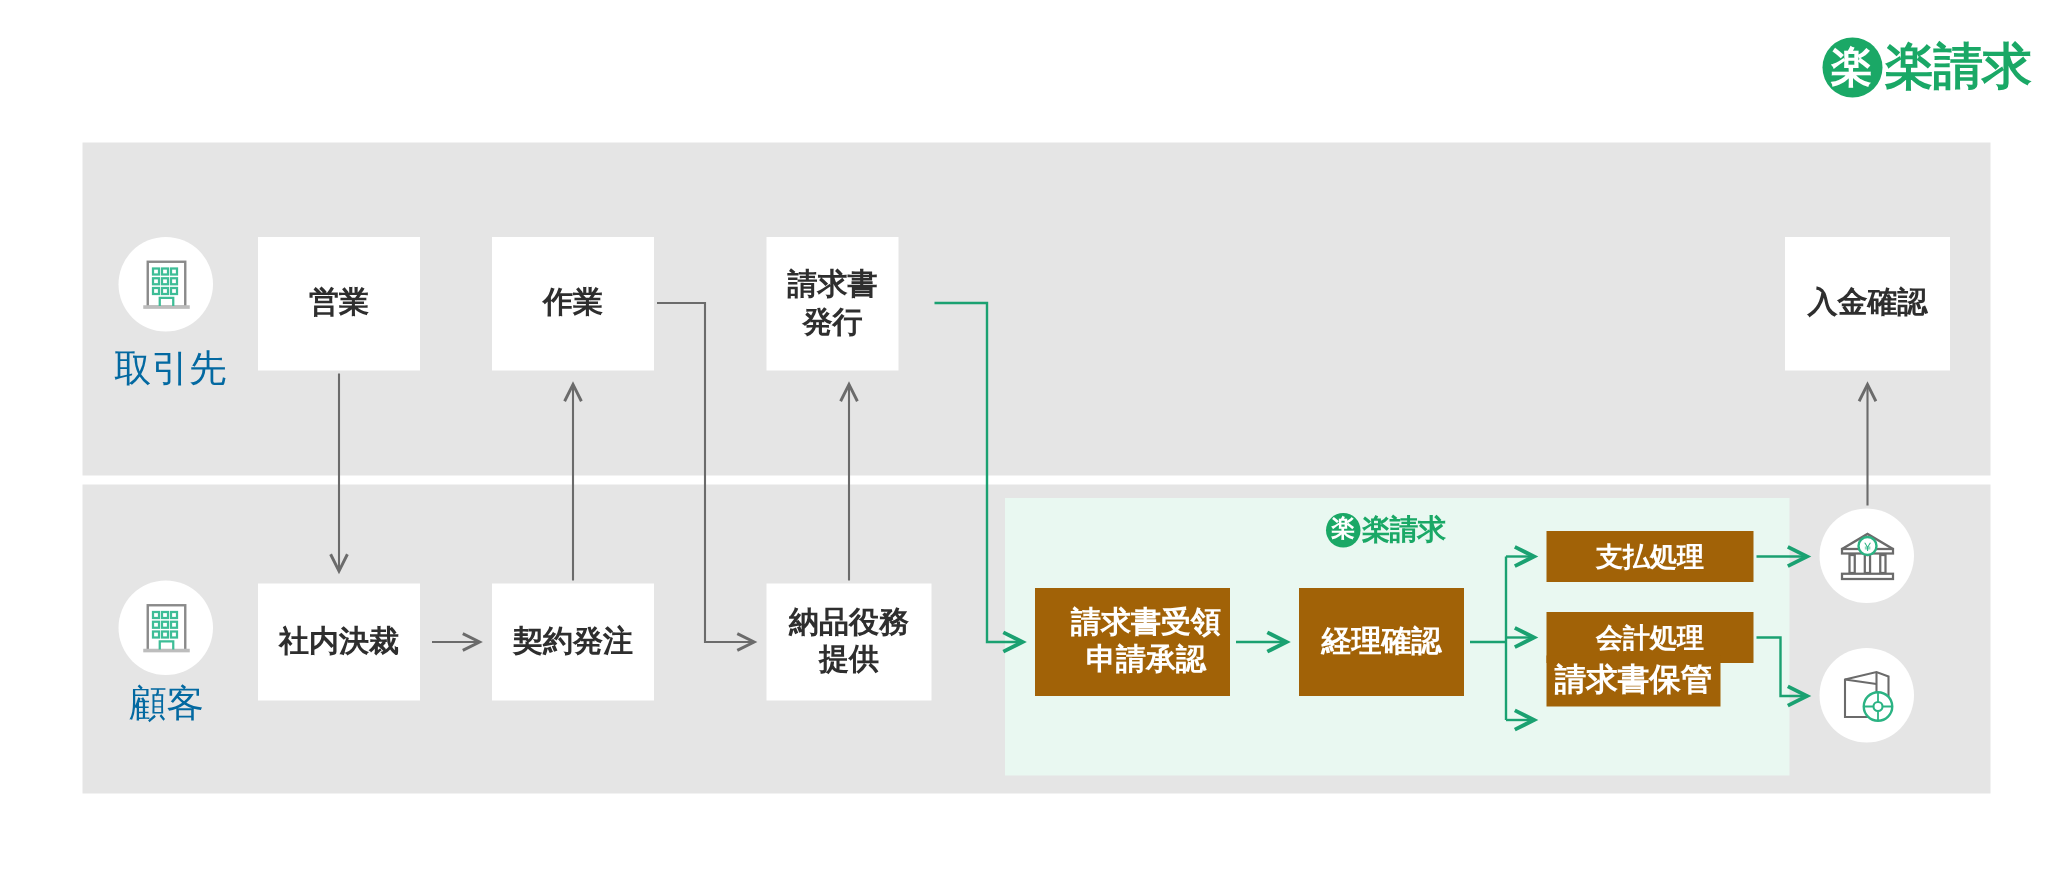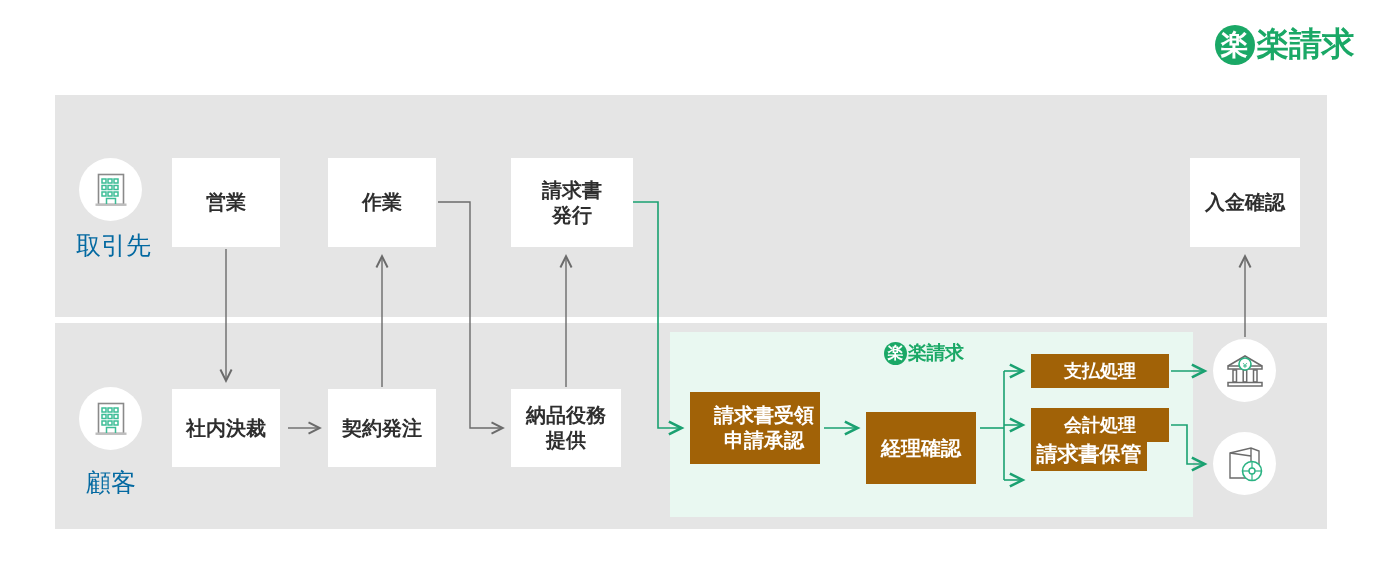--- a/index.html
+++ b/index.html
@@ -38,43 +38,43 @@
     position: absolute; width: 63px; height: 63px; border-radius: 50%;
     background: #ffffff; display: flex; align-items: center; justify-content: center;
   }
   .lane-label {
     position: absolute; font-size: 25px; font-weight: 400; color: #0369a1;
     white-space: nowrap;
   }
   #icon-partner { left: 79px; top: 158px; }
   #label-partner { left: 76px; top: 229px; }
   #icon-customer { left: 79px; top: 387px; }
-  #label-customer { left: 86px; top: 466px; }
+  #label-customer { left: 86px; top: 452px; }
 
   
   .box {
     position: absolute; background: #ffffff;
     display: flex; align-items: center; justify-content: center;
     text-align: center; color: #2e2e2e;
     font-size: 20px; font-weight: 700; line-height: 1.25;
     white-space: pre-line;
   }
   .box.green { background: #a16207; color: #ffffff; }
 
   #box-eigyo     { left: 172px; top: 158px; width: 108px; height: 89px; }
   #box-sagyo     { left: 328px; top: 158px; width: 108px; height: 89px; }
-  #box-seikyu    { left: 511px; top: 158px; width: 122px; height: 89px; }
+  #box-seikyu    { left: 511px; top: 158px; width: 88px; height: 89px; }
   #box-nyukin    { left: 1190px; top: 158px; width: 110px; height: 89px; }
 
   #box-shanai    { left: 172px; top: 389px; width: 108px; height: 78px; }
   #box-keiyaku   { left: 328px; top: 389px; width: 108px; height: 78px; }
   #box-nouhin    { left: 511px; top: 389px; width: 110px; height: 78px; }
 
   #box-juryo     { left: 690px; top: 392px; width: 130px; height: 72px; padding-left: 18px; }
-  #box-keiri     { left: 866px; top: 412px; width: 110px; height: 72px; }
+  #box-keiri     { left: 866px; top: 392px; width: 110px; height: 72px; }
   #box-shiharai  { left: 1031px; top: 354px; width: 138px; height: 34px; font-size: 18px; }
   #box-kaikei    { left: 1031px; top: 408px; width: 138px; height: 34px; font-size: 18px; }
   #box-hokan     { left: 1031px; top: 437px; width: 116px; height: 34px; font-size: 21px; }
 
   
   #panel-rakuraku {
     position: absolute; left: 670px; top: 332px; width: 523px; height: 185px;
     background: #e9f8f1;
   }
 

